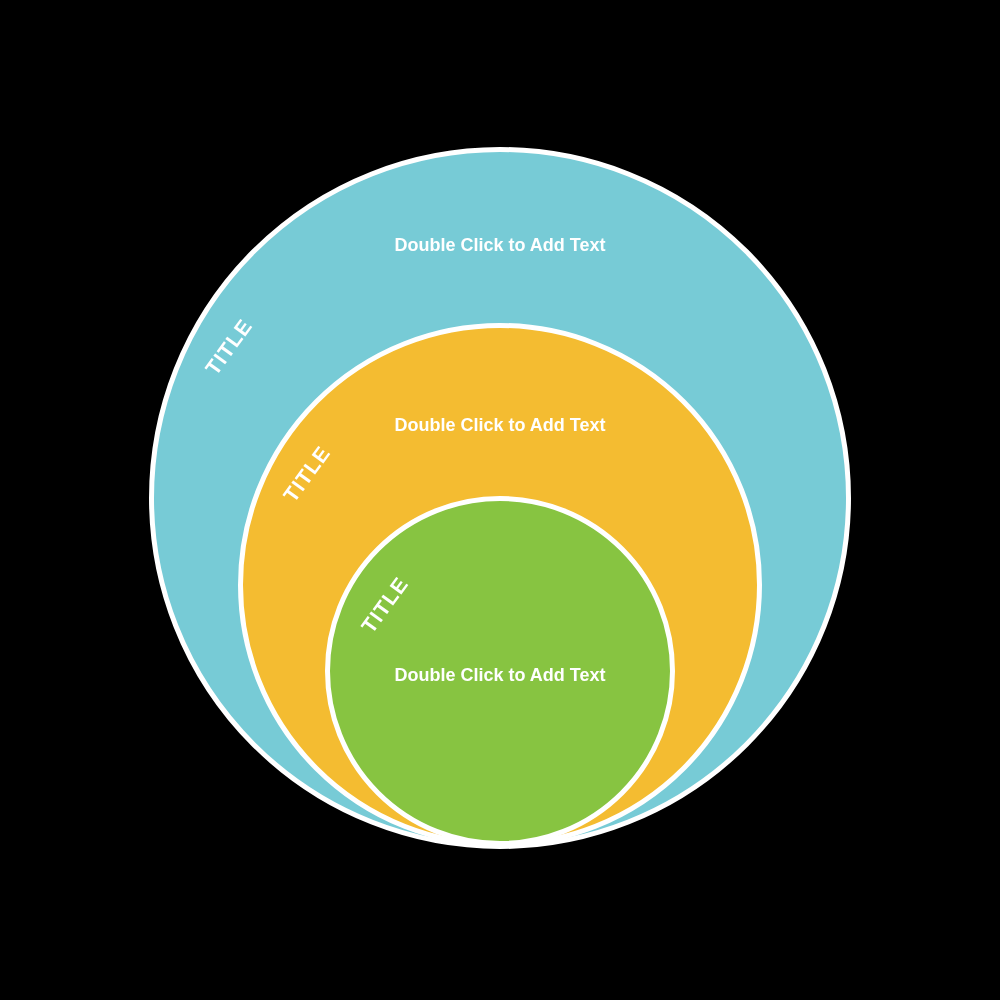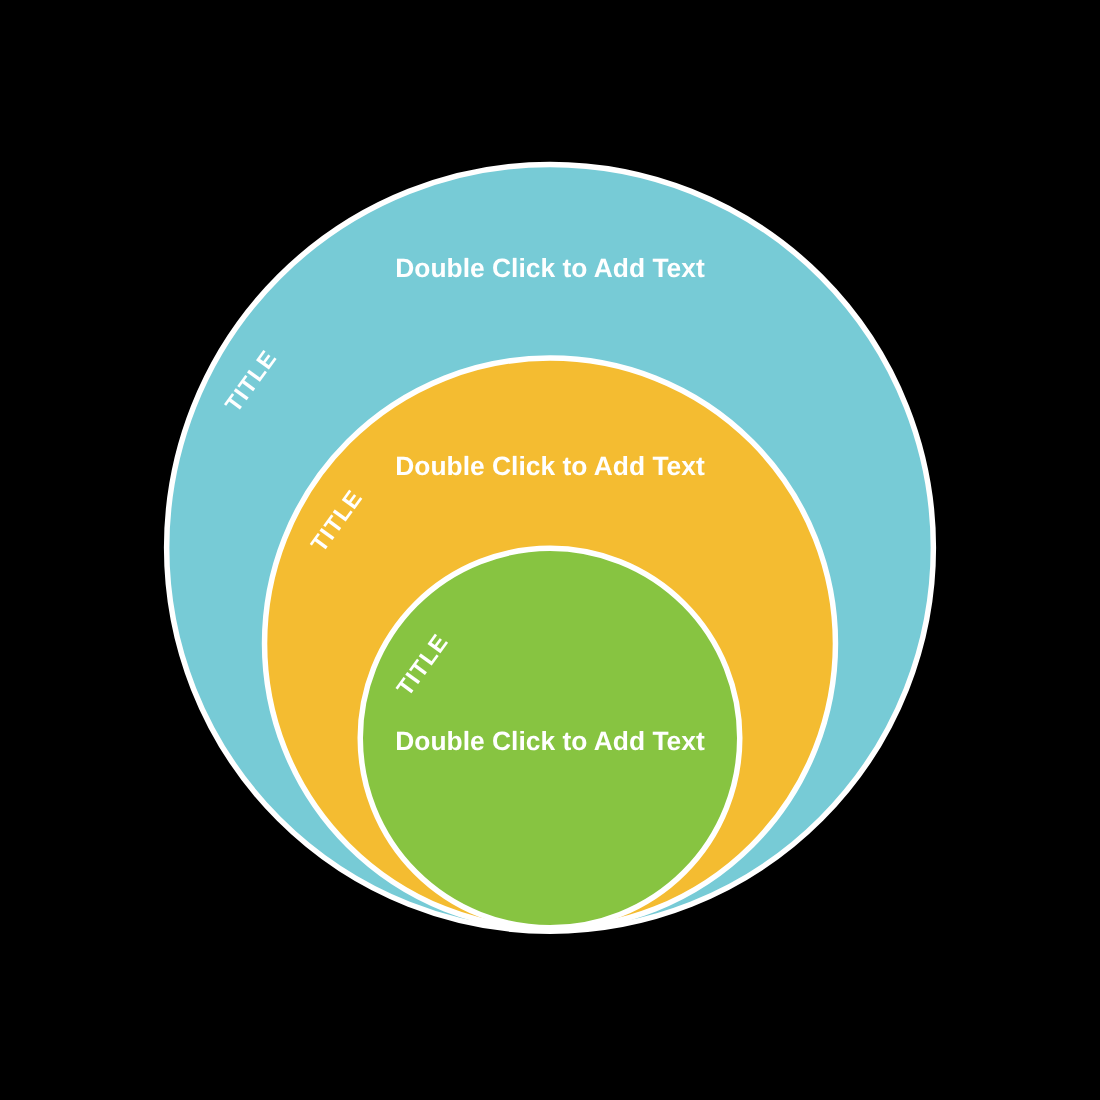--- a/index.html
+++ b/index.html
@@ -30,21 +30,21 @@
     font-weight: bold;
     text-align: center;
     white-space: nowrap;
     cursor: default;
     user-select: none;
   }
   .placeholder {
     width: 400px;
     height: 22px;
     line-height: 22px;
-    font-size: 24px;
+    font-size: 18px;
   }
   .placeholder-outer  { left: 300px; top: 234px; }
   .placeholder-middle { left: 300px; top: 414px; }
   .placeholder-inner  { left: 300px; top: 664px; }
   .title {
     width: 120px;
     height: 26px;
     line-height: 26px;
     font-size: 21px;
     letter-spacing: 1px;

